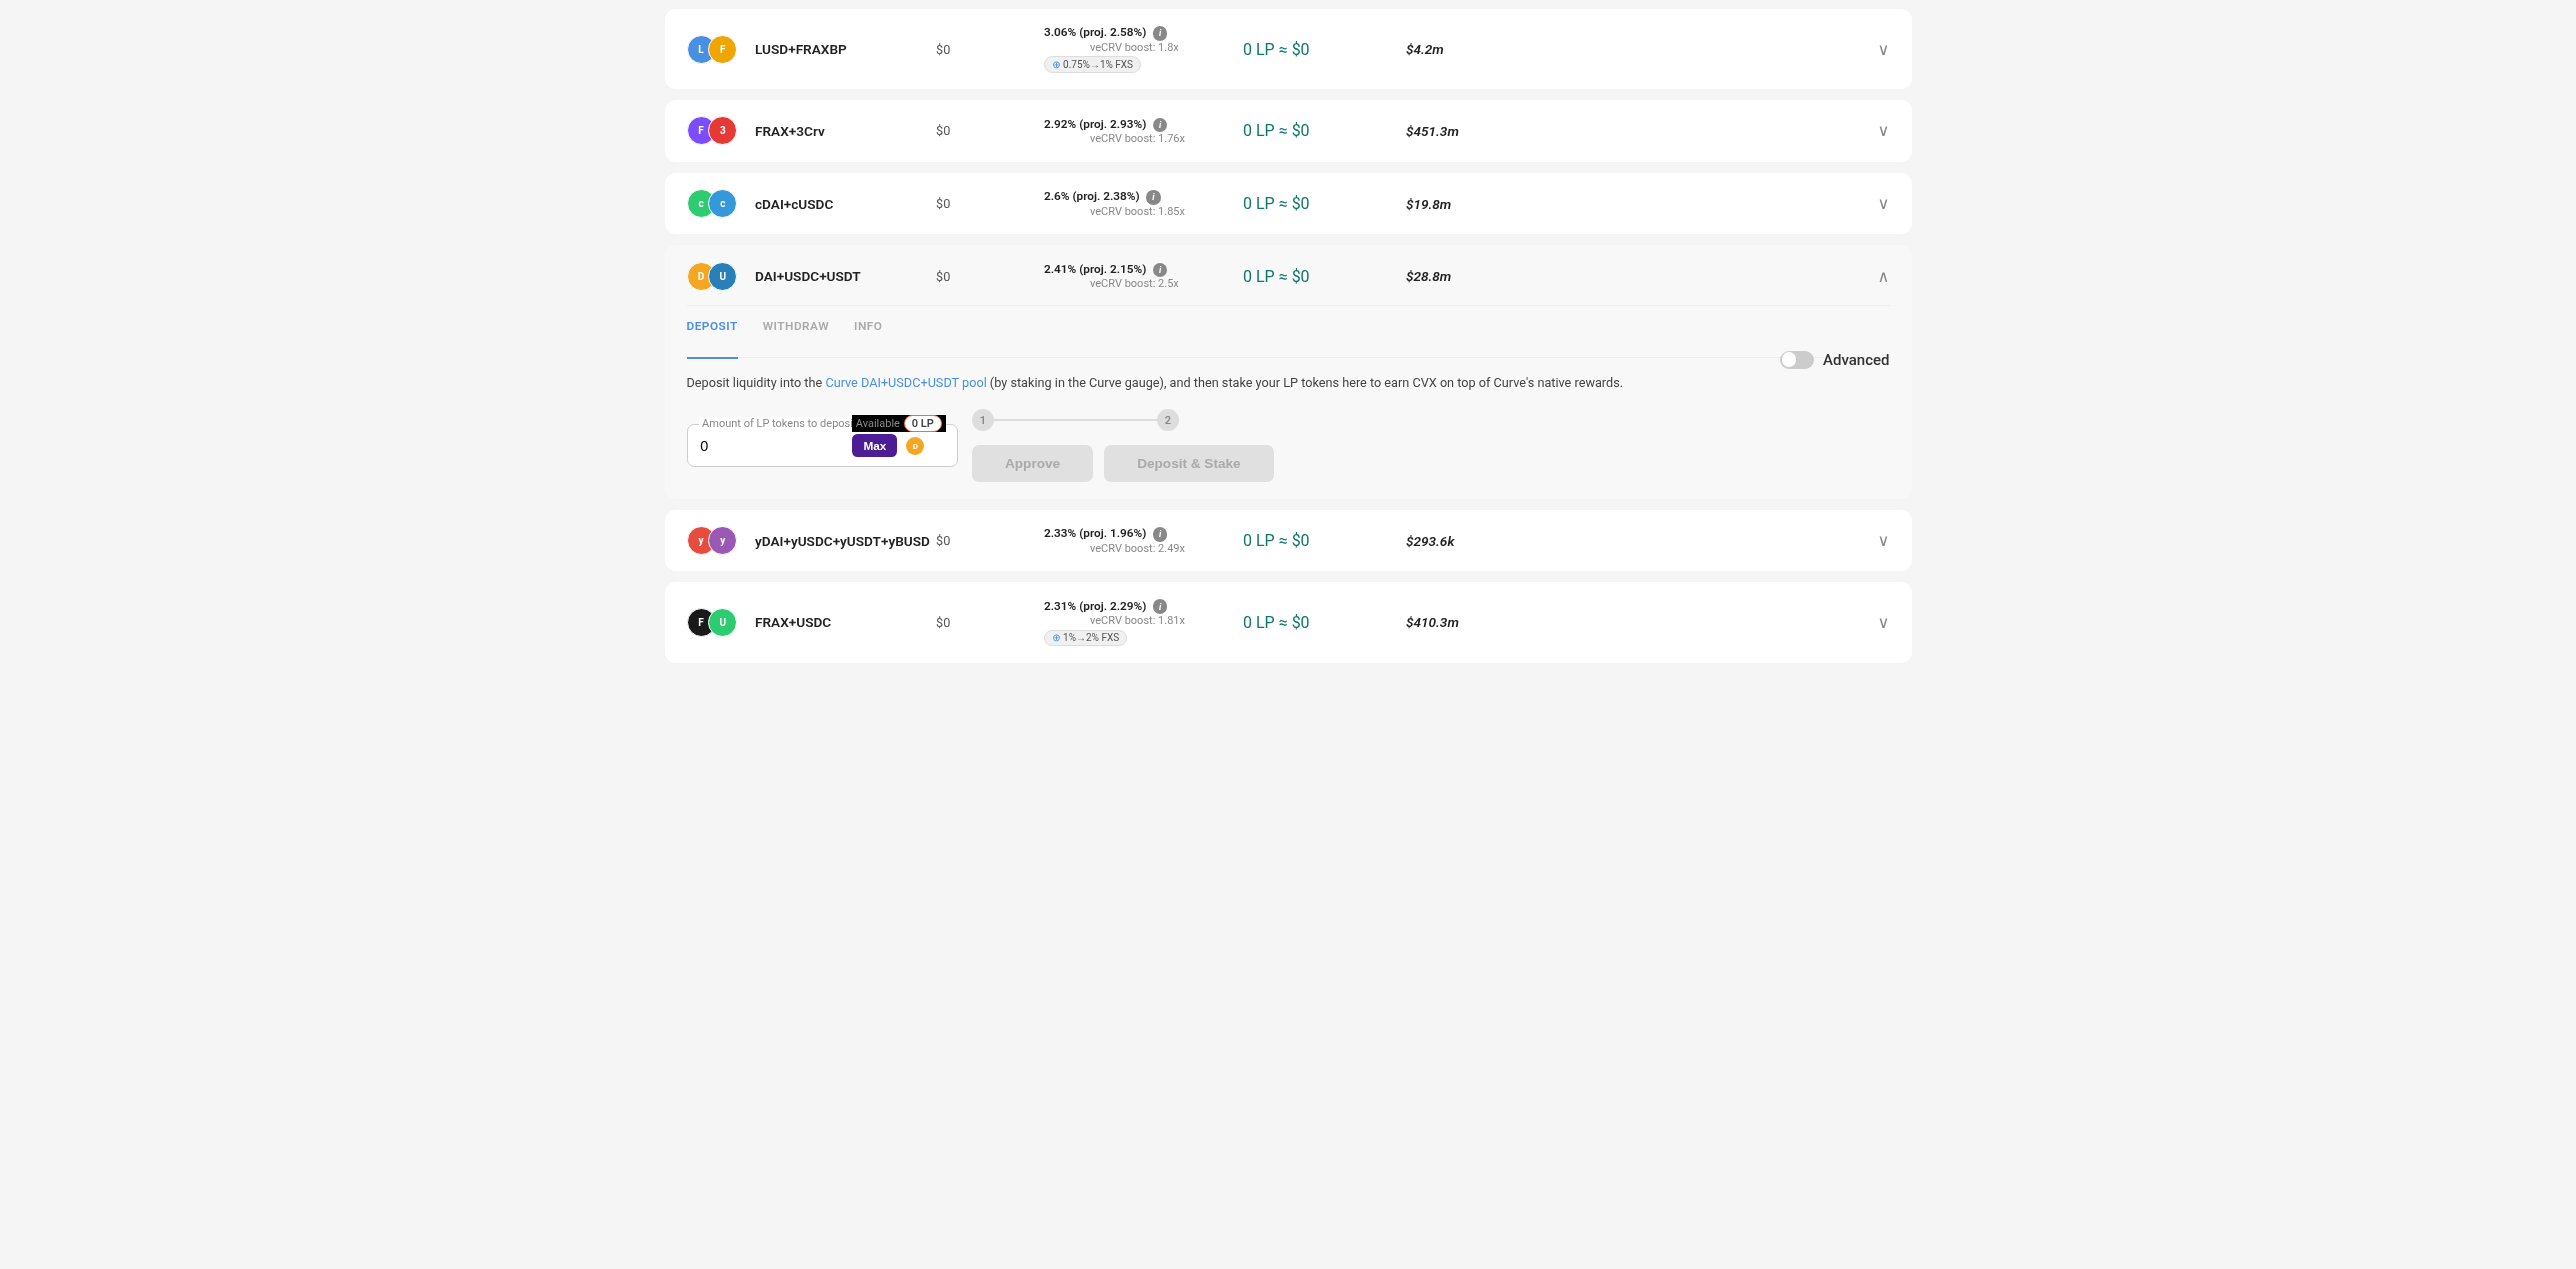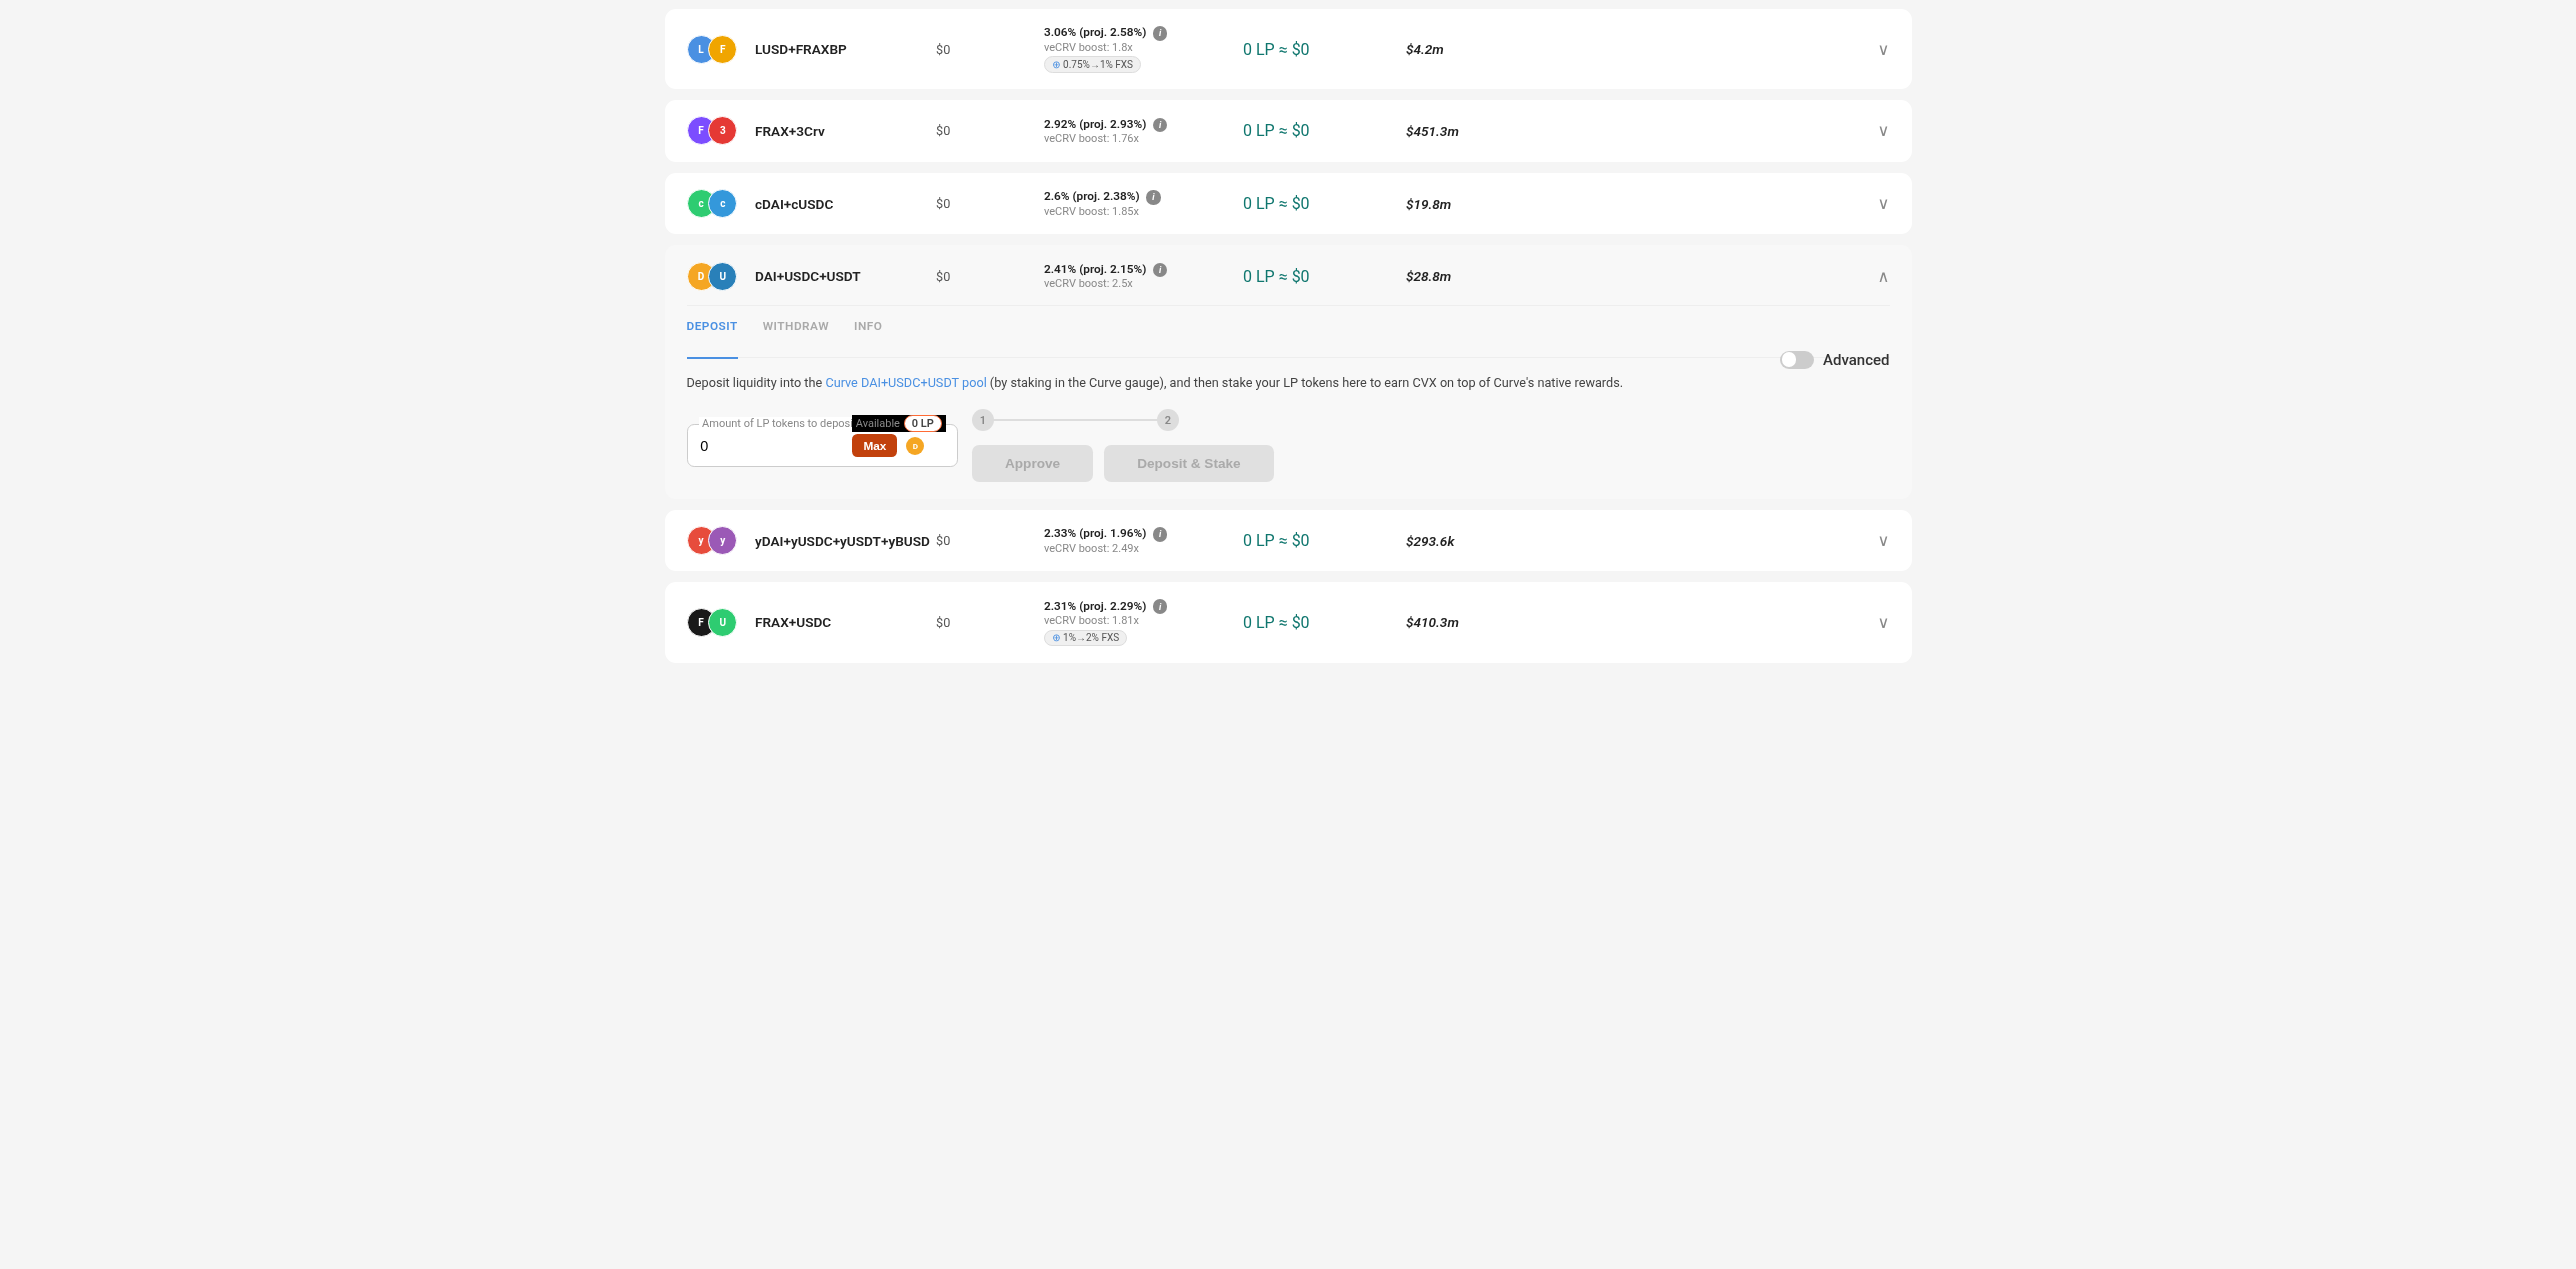--- a/index.html
+++ b/index.html
@@ -59,20 +59,21 @@
       min-width: 199px;
       font-size: 11.8px;
     }
     .pool-apr .apr-main {
       font-weight: 600;
       color: #222;
     }
     .pool-apr .apr-boost {
       color: #888;
       font-size: 11px;
+      margin-left: 46px;
     }
     .pool-apr .apr-badge {
       display: inline-flex;
       align-items: center;
       background: #f0f0f0;
       border-radius: 18px;
       padding: 1.8px 7.2px;
       font-size: 10px;
       color: #555;
       margin-top: 2.7px;
@@ -209,21 +210,21 @@
     }
     .input-field {
       border: none;
       outline: none;
       font-size: 14.5px;
       font-weight: 500;
       width: 145px;
       background: transparent;
     }
     .max-btn {
-      background: #c2410c;
+      background: #4c1d95;
       color: #fff;
       border: none;
       border-radius: 5.4px;
       padding: 4.5px 11px;
       font-size: 11.8px;
       font-weight: 600;
       cursor: pointer;
     }
     .available-badge {
       display: flex;

